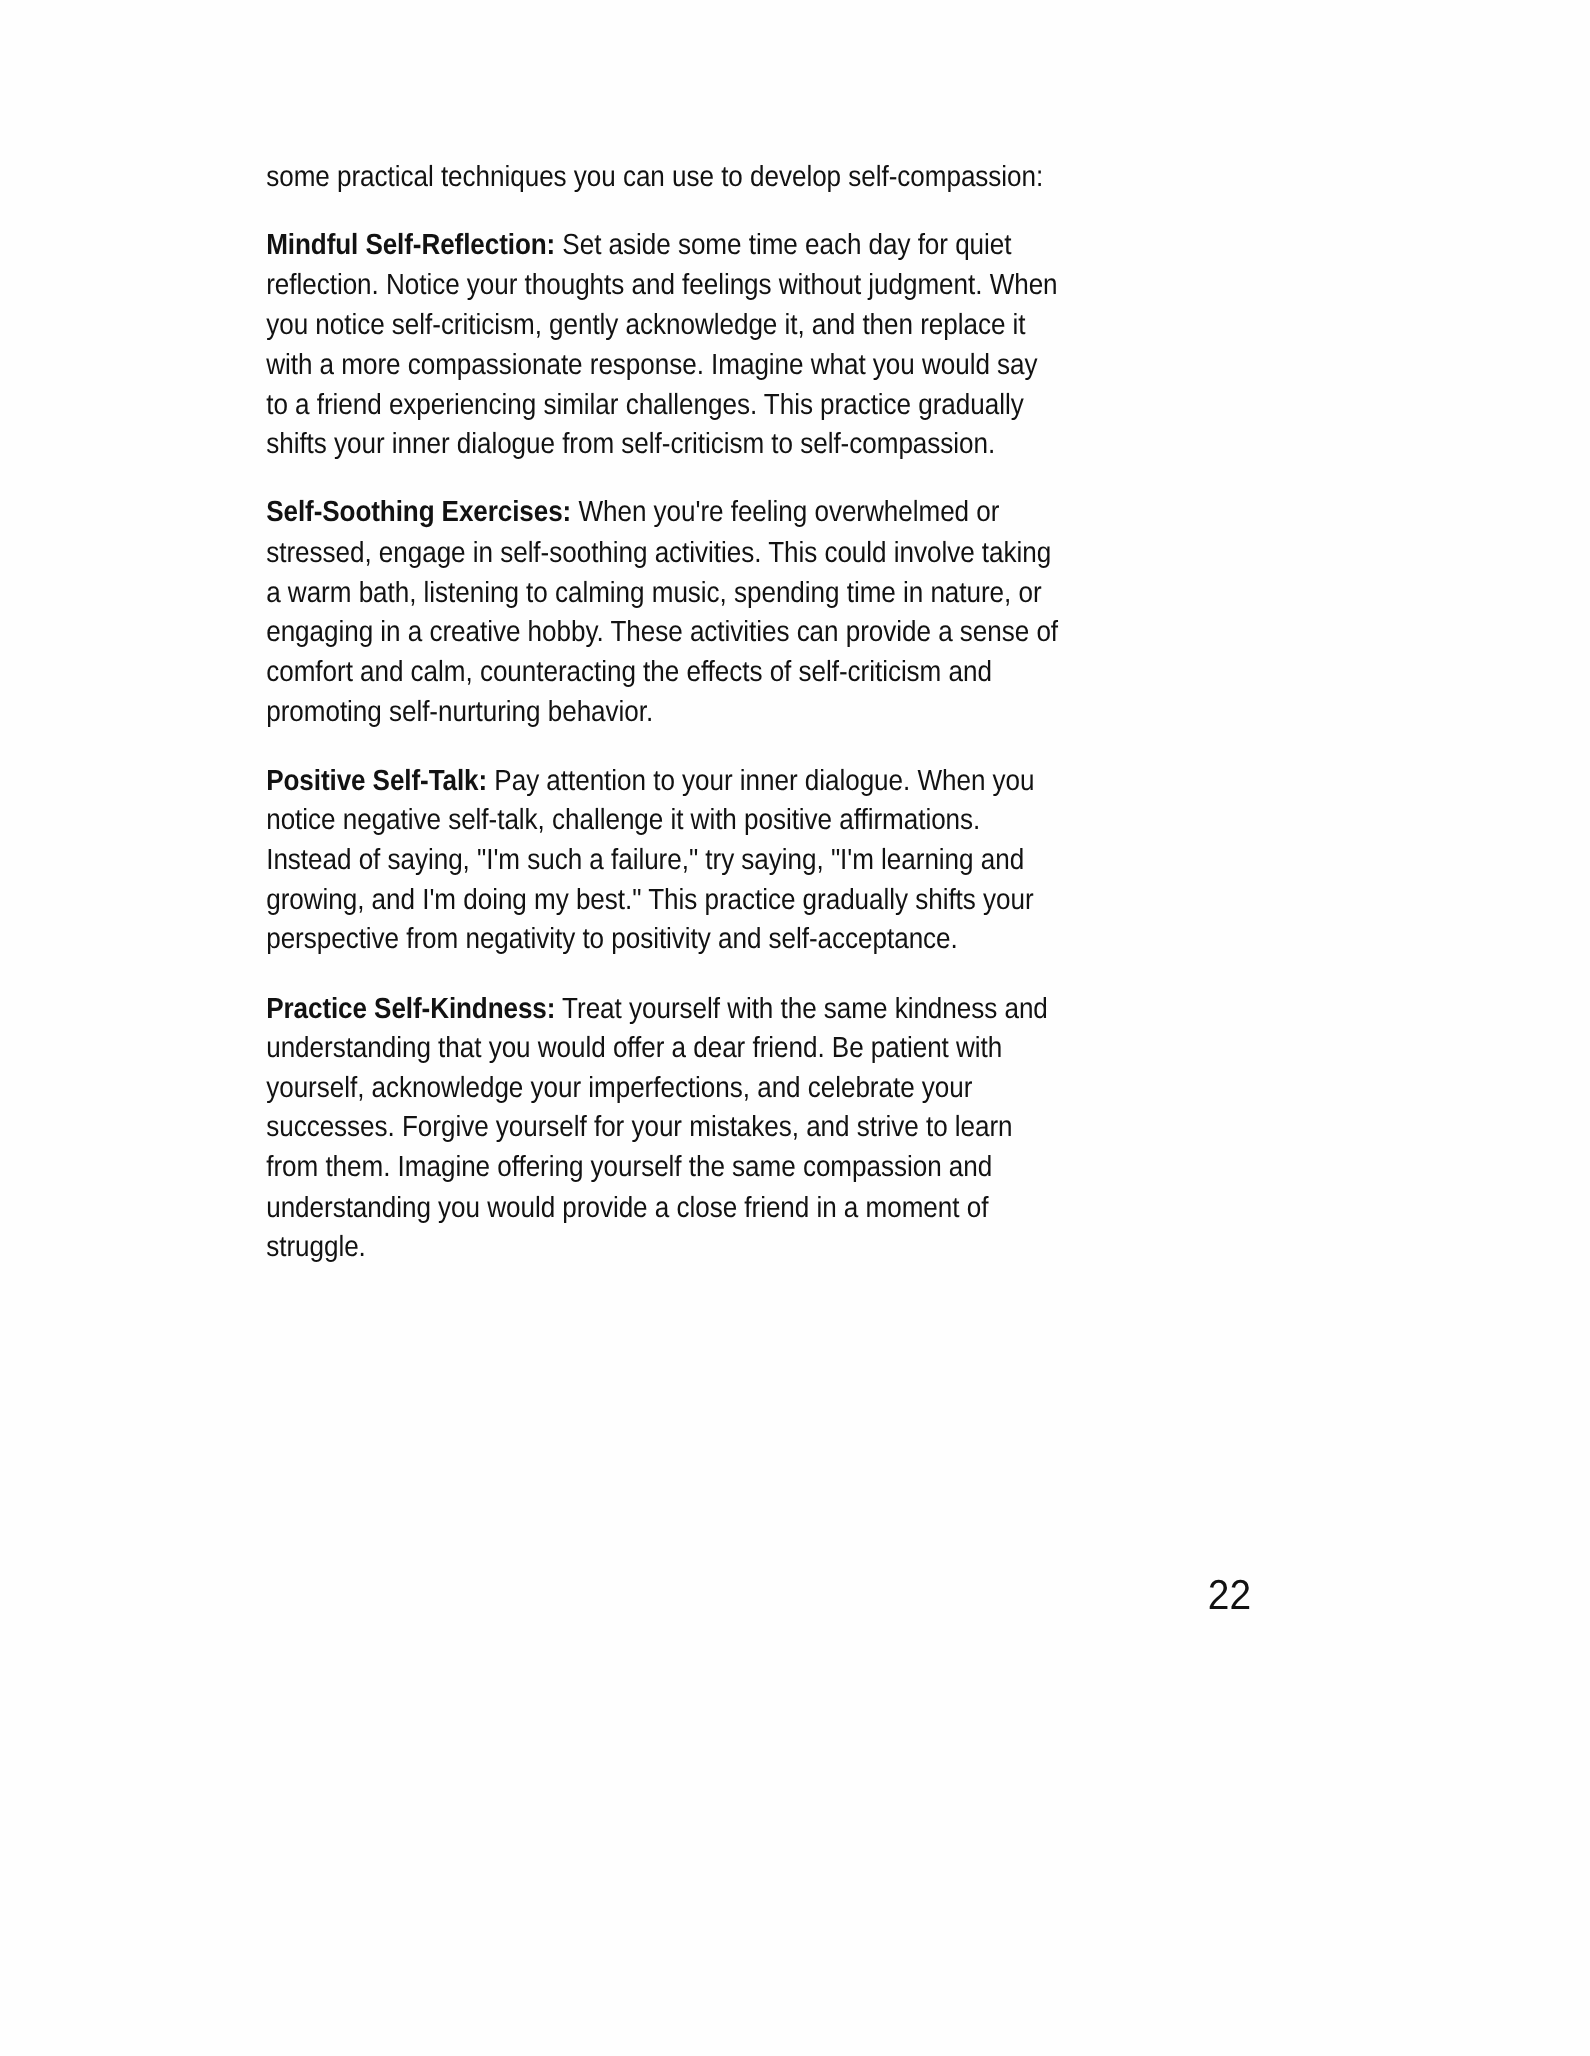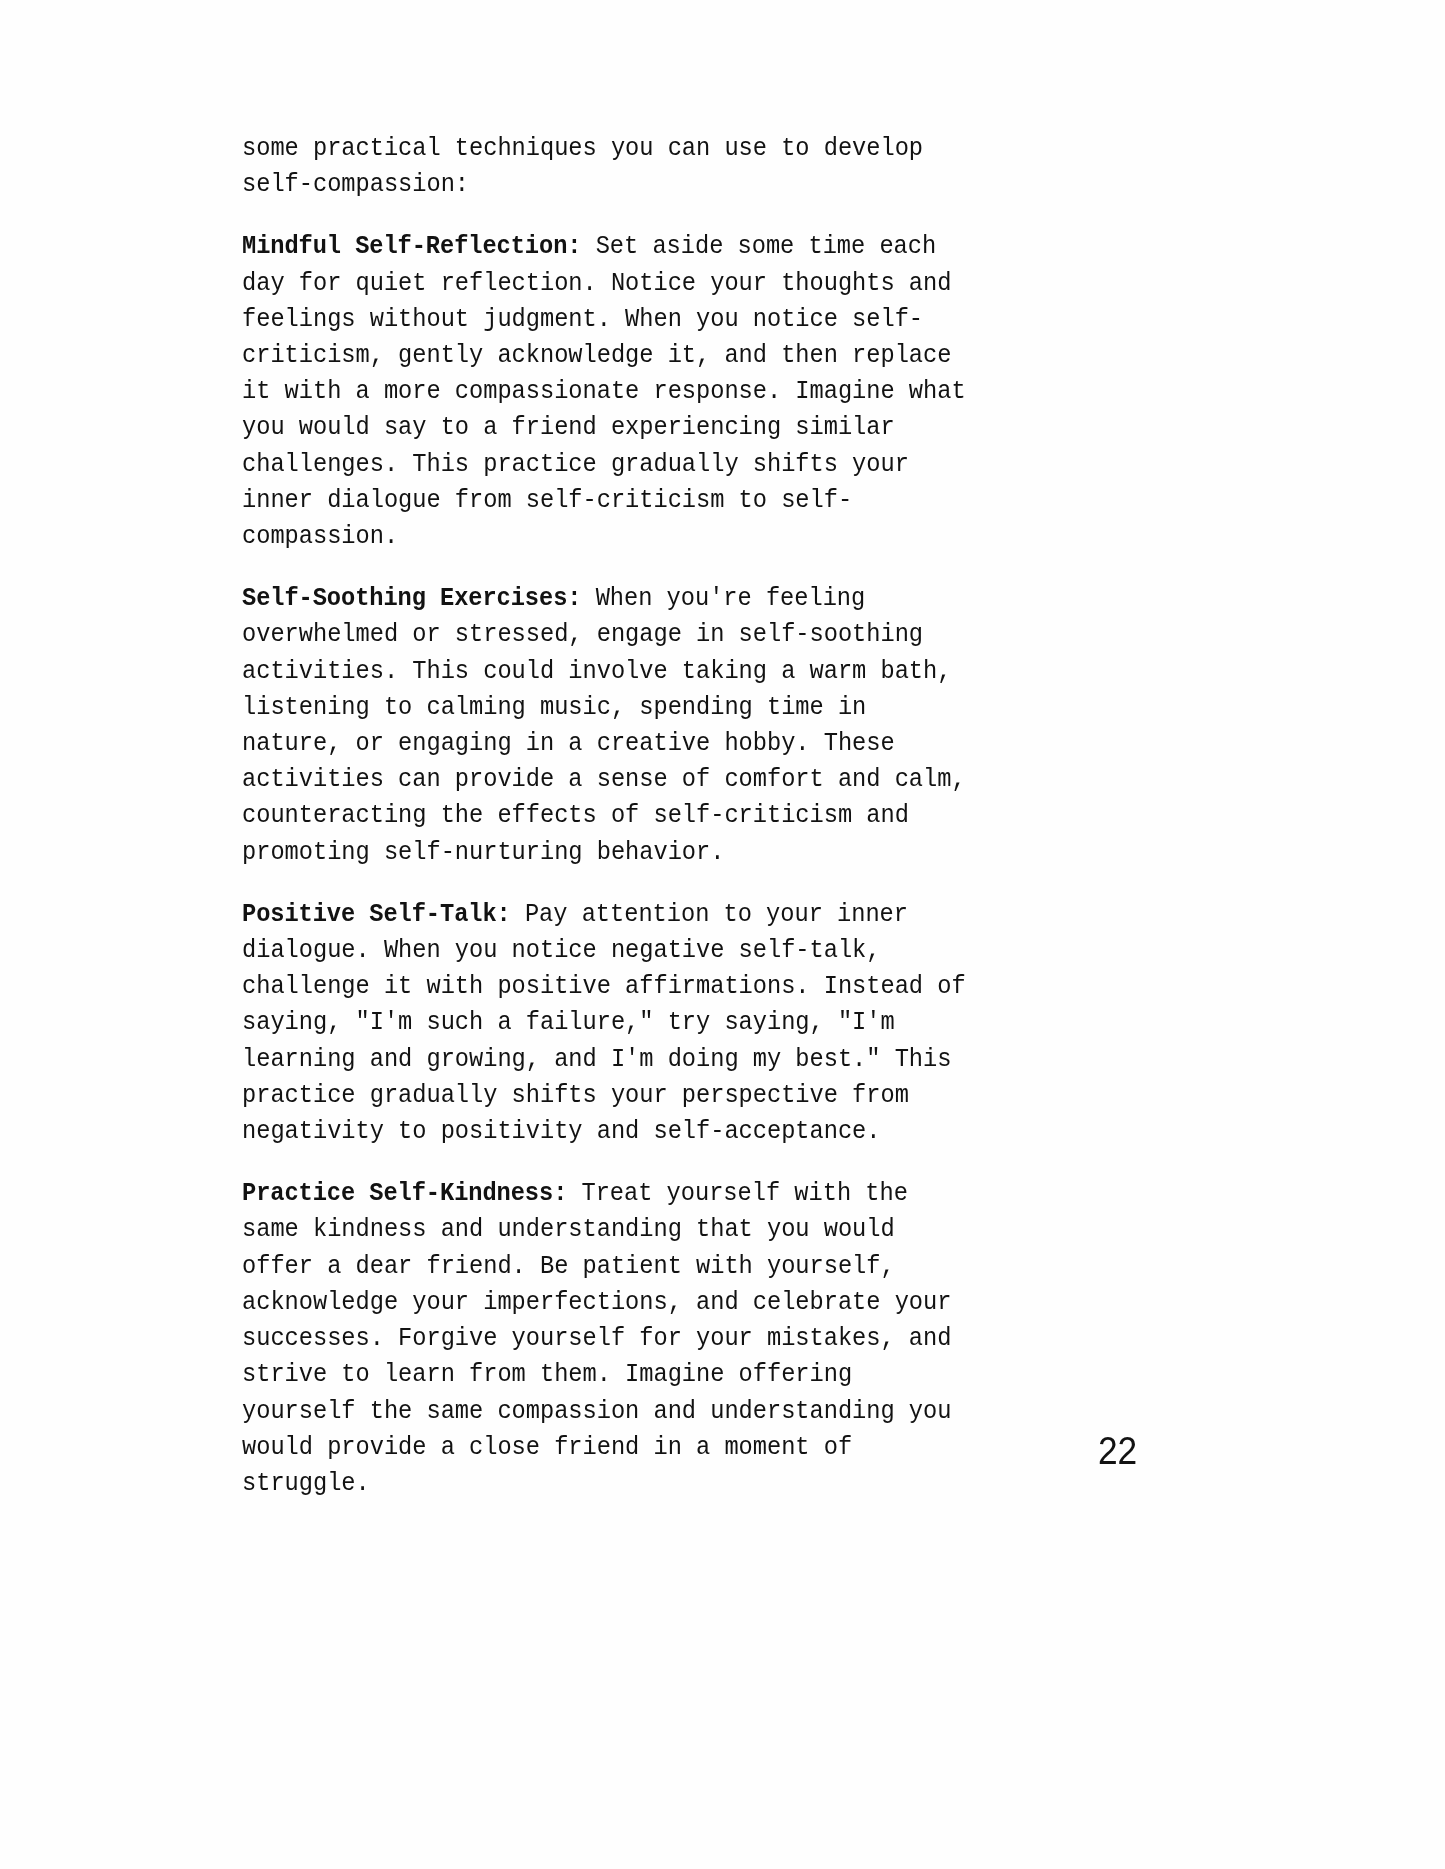--- a/index.html
+++ b/index.html
@@ -12,23 +12,22 @@
     width: 1445px;
     height: 1869px;
     background: #fefefe;
     overflow: hidden;
     font-family: "Liberation Sans", "DejaVu Sans", sans-serif;
     -webkit-font-smoothing: antialiased;
   }
   .text-column {
     position: absolute;
     left: 242px;
-    top: 130px;
+    top: 142px;
     width: 726px;
-    font-family: Liberation Mono, monospace;
   }
   .para {
     margin: 0 0 0 0;
     color: #121212;
     font-size: 26.5px;
     line-height: 36.2px;
     letter-spacing: -0.05px;
     text-align: left;
     font-stretch: condensed;
     transform-origin: left top;

